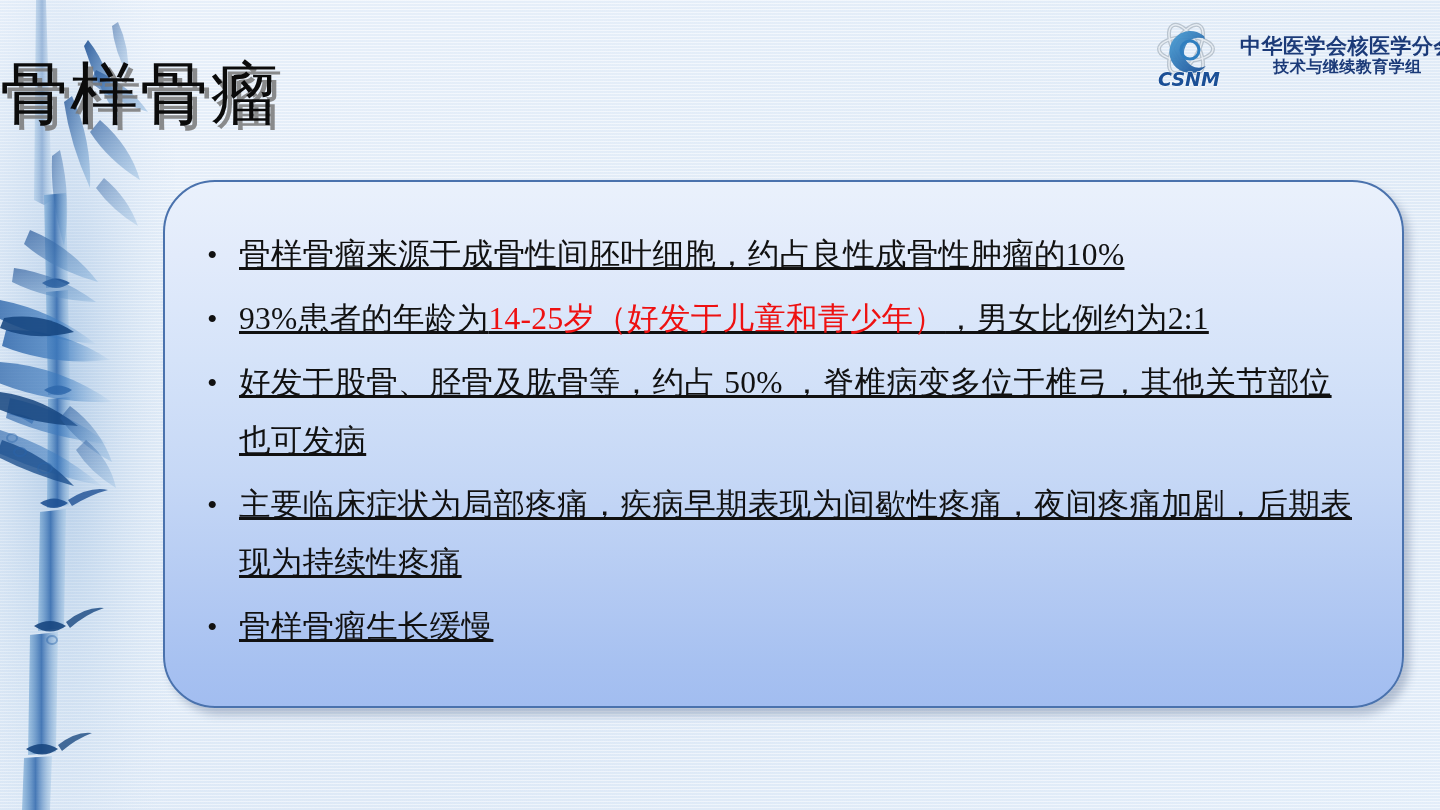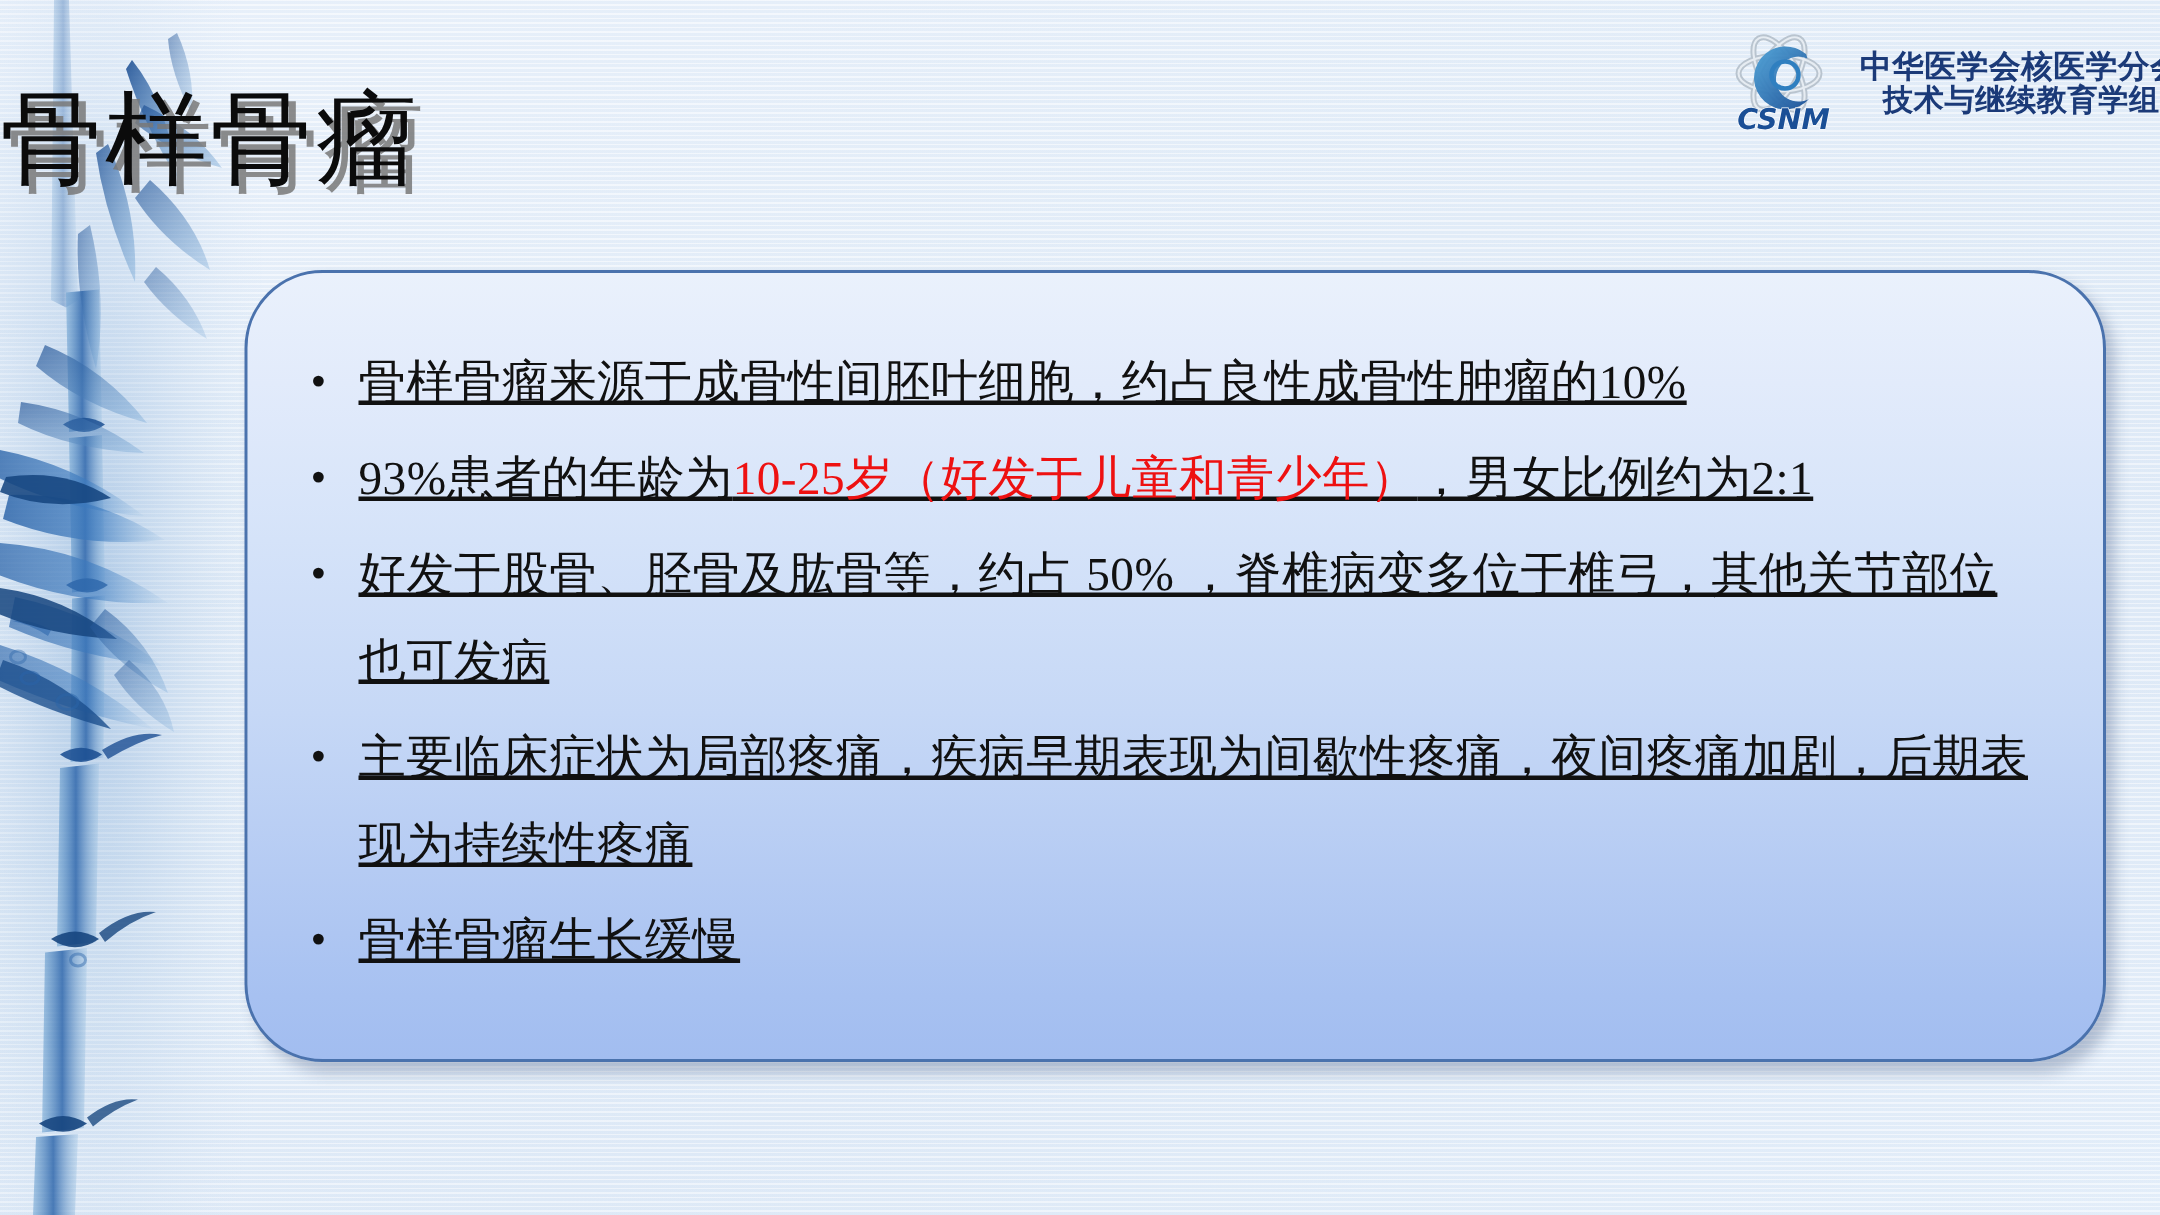--- a/index.html
+++ b/index.html
@@ -76,21 +76,21 @@
   .logo-line1 {
     font-family: "DejaVu Sans", "Liberation Sans", sans-serif;
     font-size: 21px;
     font-weight: bold;
     color: #1b3a78;
     letter-spacing: 0.5px;
     white-space: nowrap;
   }
   .logo-line2 {
     font-family: Liberation Mono, monospace;
-    font-size: 20px;
+    font-size: 16px;
     font-weight: bold;
     color: #1b3a78;
     letter-spacing: 0.5px;
     white-space: nowrap;
   }
 
   
   .slide-title {
     position: absolute;
     left: 0;
@@ -280,21 +280,21 @@
   <div class="slide-title">骨样骨瘤</div>
 
   <div class="content-panel">
     <ul class="bullet-list">
         <li class="bullet-item">
           <span class="bullet-marker">•</span>
           <span class="bullet-text"><span>骨样骨瘤来源于成骨性间胚叶细胞，约占良性成骨性肿瘤的10%</span></span>
         </li>
         <li class="bullet-item">
           <span class="bullet-marker">•</span>
-          <span class="bullet-text"><span>93%患者的年龄为</span><span class="hl-red">10-25岁（好发于儿童和青少年）</span><span>，男女比例约为2:1</span></span>
+          <span class="bullet-text"><span>93%患者的年龄为</span><span class="hl-red">14-25岁（好发于儿童和青少年）</span><span>，男女比例约为2:1</span></span>
         </li>
         <li class="bullet-item">
           <span class="bullet-marker">•</span>
           <span class="bullet-text"><span>好发于股骨、胫骨及肱骨等，约占 50% ，脊椎病变多位于椎弓，其他关节部位也可发病</span></span>
         </li>
         <li class="bullet-item">
           <span class="bullet-marker">•</span>
           <span class="bullet-text"><span>主要临床症状为局部疼痛，疾病早期表现为间歇性疼痛，夜间疼痛加剧，后期表现为持续性疼痛</span></span>
         </li>
         <li class="bullet-item">

